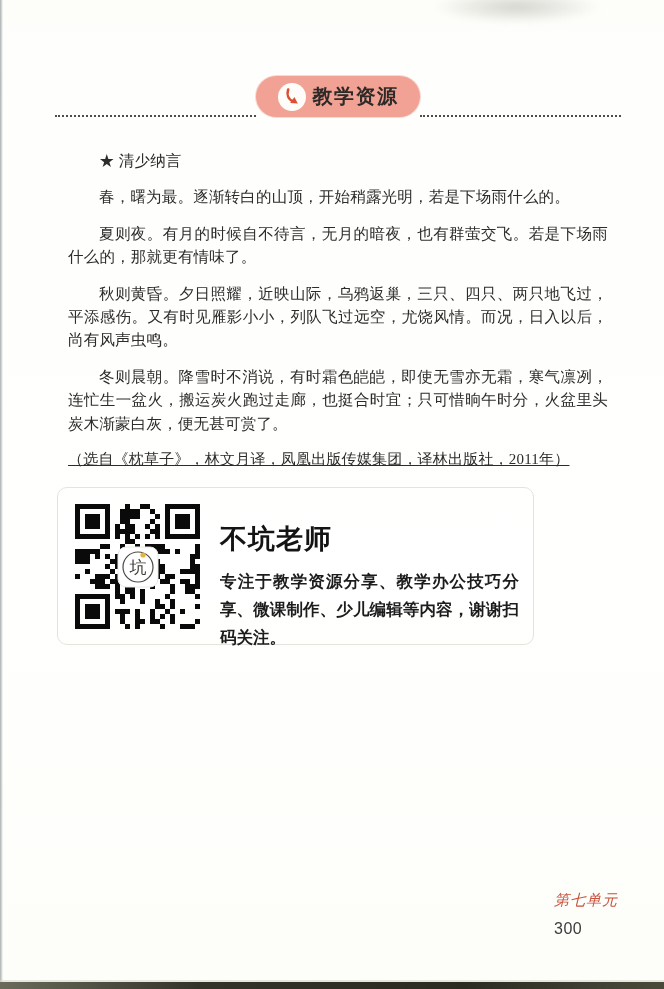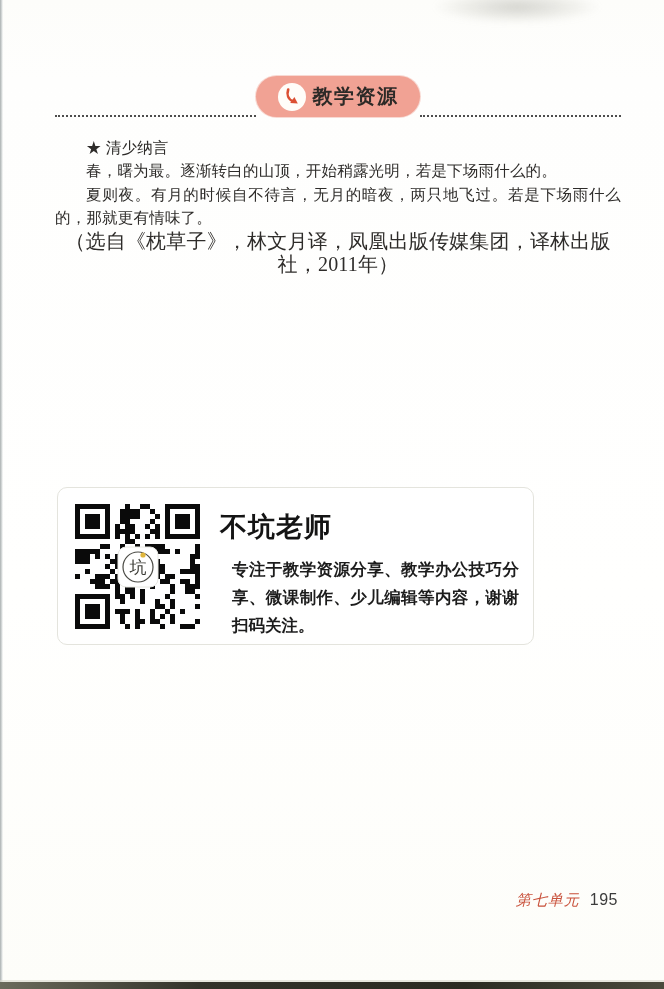--- a/index.html
+++ b/index.html
@@ -14,32 +14,32 @@
 
   
   .banner-row{position:absolute;top:75px;left:55px;width:566px;height:42px;display:flex;align-items:flex-end;}
   .dotline{flex:1;height:0;border-top:2px dotted #4d4d4d;}
   .pill{width:164px;height:41px;border-radius:22px;background:#f1a294;display:flex;align-items:center;justify-content:center;gap:7px;flex:none;box-shadow:0 0 0 1px rgba(241,162,148,.4);}
   .pill-circle{width:28px;height:28px;border-radius:50%;background:#fffdf9;display:flex;align-items:center;justify-content:center;}
   .pill-label{font-family:"Liberation Sans","DejaVu Sans",sans-serif;font-weight:bold;font-size:20px;color:#2d2a27;letter-spacing:1.5px;}
 
   
   .article{position:absolute;top:136px;left:55px;width:566px;color:#2e2c2a;}
-  .article p{margin:0;font-size:15.5px;line-height:23.4px;text-align:justify;text-indent:2em;letter-spacing:.2px;}
-  .article p.cite{text-align:center;text-indent:0;font-size:20px;}
+  .article p{margin:13px;font-size:15.5px;line-height:23.4px;text-align:justify;text-indent:2em;letter-spacing:.2px;}
+  .article p.cite{text-align:left;text-indent:0;font-size:15px;text-decoration:underline;}
 
   
   .qr-card{position:absolute;top:487px;left:57px;width:477px;height:158px;border:1px solid #e4e4dd;border-radius:10px;box-sizing:border-box;padding:13px 14px 12px 17px;display:flex;gap:17px;background:rgba(255,255,255,.6);}
   .qr-box{width:126px;height:132px;flex:none;display:flex;align-items:center;}
   .qr-text{flex:1;font-family:"Liberation Sans","DejaVu Sans",sans-serif;color:#141414;}
-  .qr-title{font-size:27px;font-weight:bold;margin:8px 0 10px 2px;letter-spacing:1px;}
-  .qr-desc{font-size:16.5px;line-height:28px;font-weight:600;text-align:justify;margin-left:14px;color:#1c1c1c;}
-
-  
-  .footer{position:absolute;top:891px;right:46px;display:flex;align-items:baseline;gap:10px;}
+  .qr-title{font-size:27px;font-weight:bold;margin:20px 0 10px 2px;letter-spacing:1px;}
+  .qr-desc{font-size:16.5px;line-height:28px;font-weight:600;text-align:justify;margin-left:2px;color:#1c1c1c;}
+
+  
+  .footer{position:absolute;top:891px;right:46px;display:flex;align-items:baseline;gap:10px;flex-direction:column;}
   .footer-unit{font-size:15px;font-style:italic;color:#c9523c;letter-spacing:1px;}
   .footer-num{font-family:"Liberation Sans","DejaVu Sans",sans-serif;font-size:16px;color:#3c3c3c;letter-spacing:.5px;}
 </style>
 </head>
 <body>
 
 <div class="page">
 
   <div class="smudge-top"></div>
 
@@ -53,21 +53,23 @@
         </svg>
       </span>
       <span class="pill-label">教学资源</span>
     </div>
     <div class="dotline"></div>
   </div>
 
   <div class="article">
     <p>★ 清少纳言</p>
     <p>春，曙为最。逐渐转白的山顶，开始稍露光明，若是下场雨什么的。</p>
-    <p>夏则夜。有月的时候自不待言，无月的暗夜，两只地飞过。若是下场雨什么的，那就更有情味了。</p>
+    <p>夏则夜。有月的时候自不待言，无月的暗夜，也有群萤交飞。若是下场雨什么的，那就更有情味了。</p>
+    <p>秋则黄昏。夕日照耀，近映山际，乌鸦返巢，三只、四只、两只地飞过，平添感伤。又有时见雁影小小，列队飞过远空，尤饶风情。而况，日入以后，尚有风声虫鸣。</p>
+    <p>冬则晨朝。降雪时不消说，有时霜色皑皑，即使无雪亦无霜，寒气凛冽，连忙生一盆火，搬运炭火跑过走廊，也挺合时宜；只可惜晌午时分，火盆里头炭木渐蒙白灰，便无甚可赏了。</p>
     <p class="cite">（选自《枕草子》，林文月译，凤凰出版传媒集团，译林出版社，2011年）</p>
   </div>
 
   <div class="qr-card">
     <div class="qr-box">
       <svg id="qr-svg" width="126" height="132" viewBox="0 0 126 132">
           <rect x="0" y="3" width="5" height="5" fill="#0a0a0a"></rect>
           <rect x="5" y="3" width="5" height="5" fill="#0a0a0a"></rect>
           <rect x="10" y="3" width="5" height="5" fill="#0a0a0a"></rect>
           <rect x="15" y="3" width="5" height="5" fill="#0a0a0a"></rect>
@@ -331,19 +333,19 @@
         </svg>
     </div>
     <div class="qr-text">
       <div class="qr-title">不坑老师</div>
       <div class="qr-desc">专注于教学资源分享、教学办公技巧分享、微课制作、少儿编辑等内容，谢谢扫码关注。</div>
     </div>
   </div>
 
   <div class="footer">
     <span class="footer-unit">第七单元</span>
-    <span class="footer-num">195</span>
+    <span class="footer-num">300</span>
   </div>
 
   <div class="edge-left"></div>
   <div class="edge-bottom-light"></div>
   <div class="edge-bottom"></div>
 </div>
 
 </body></html>

